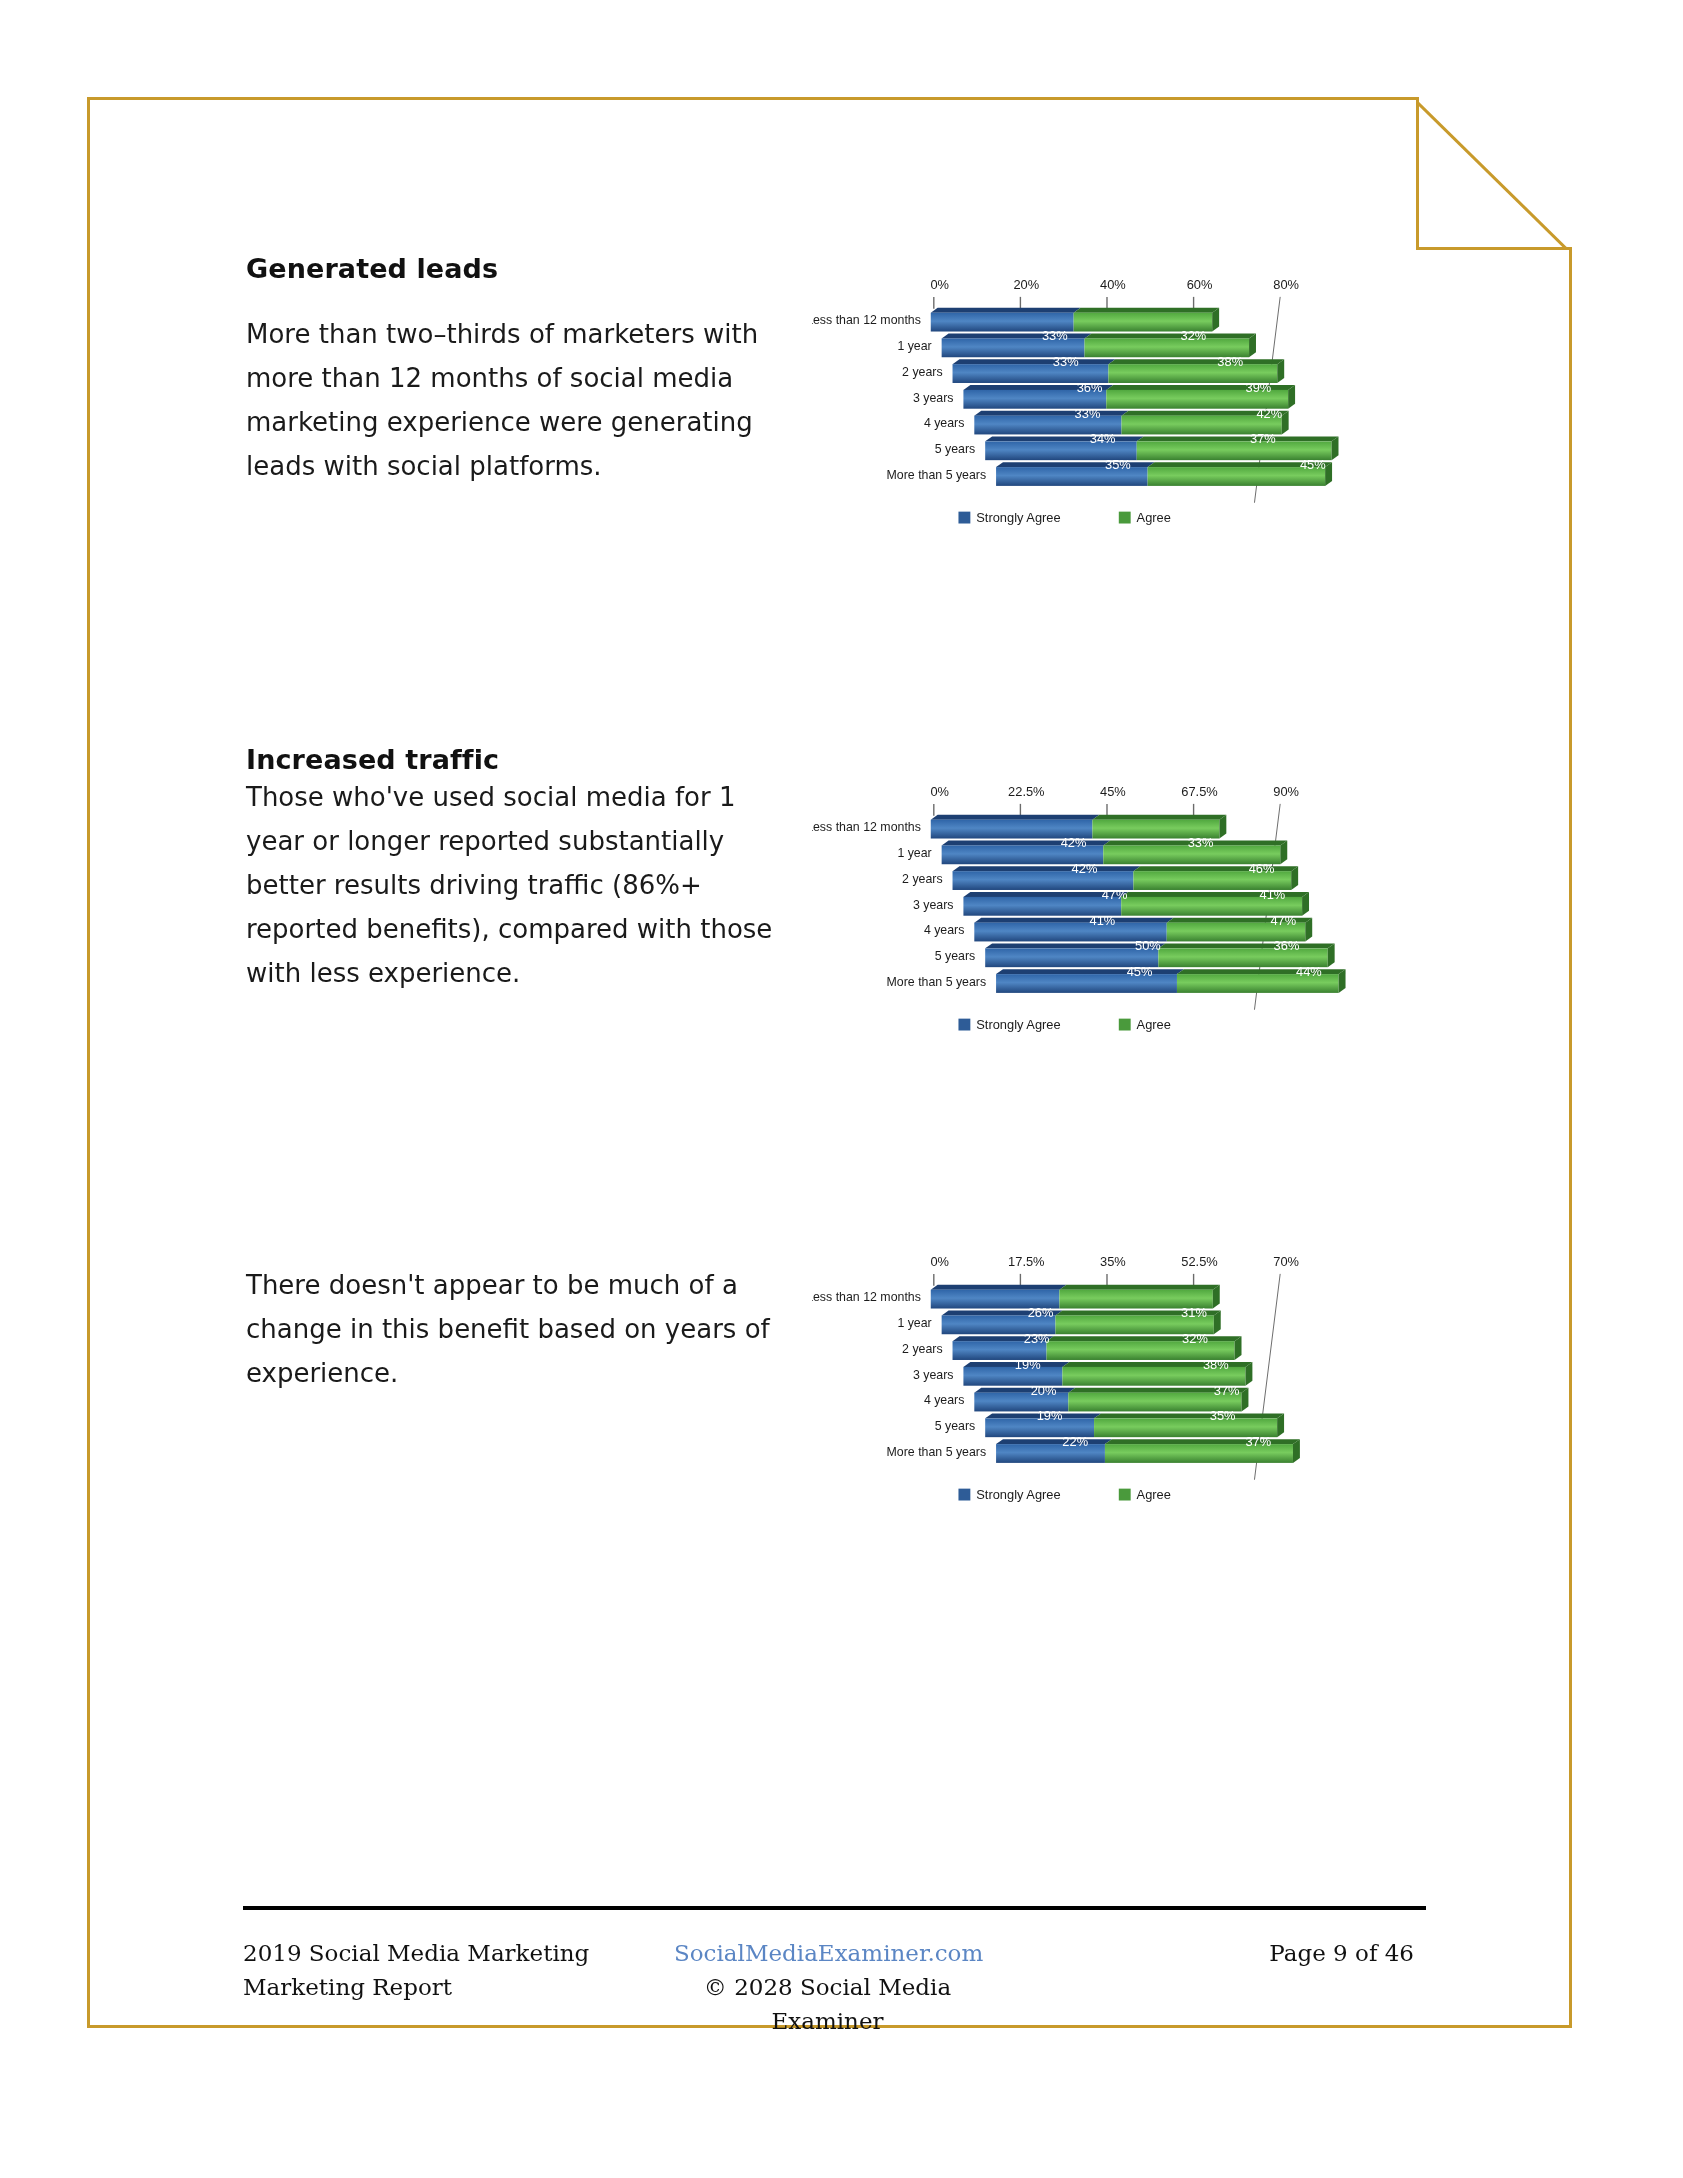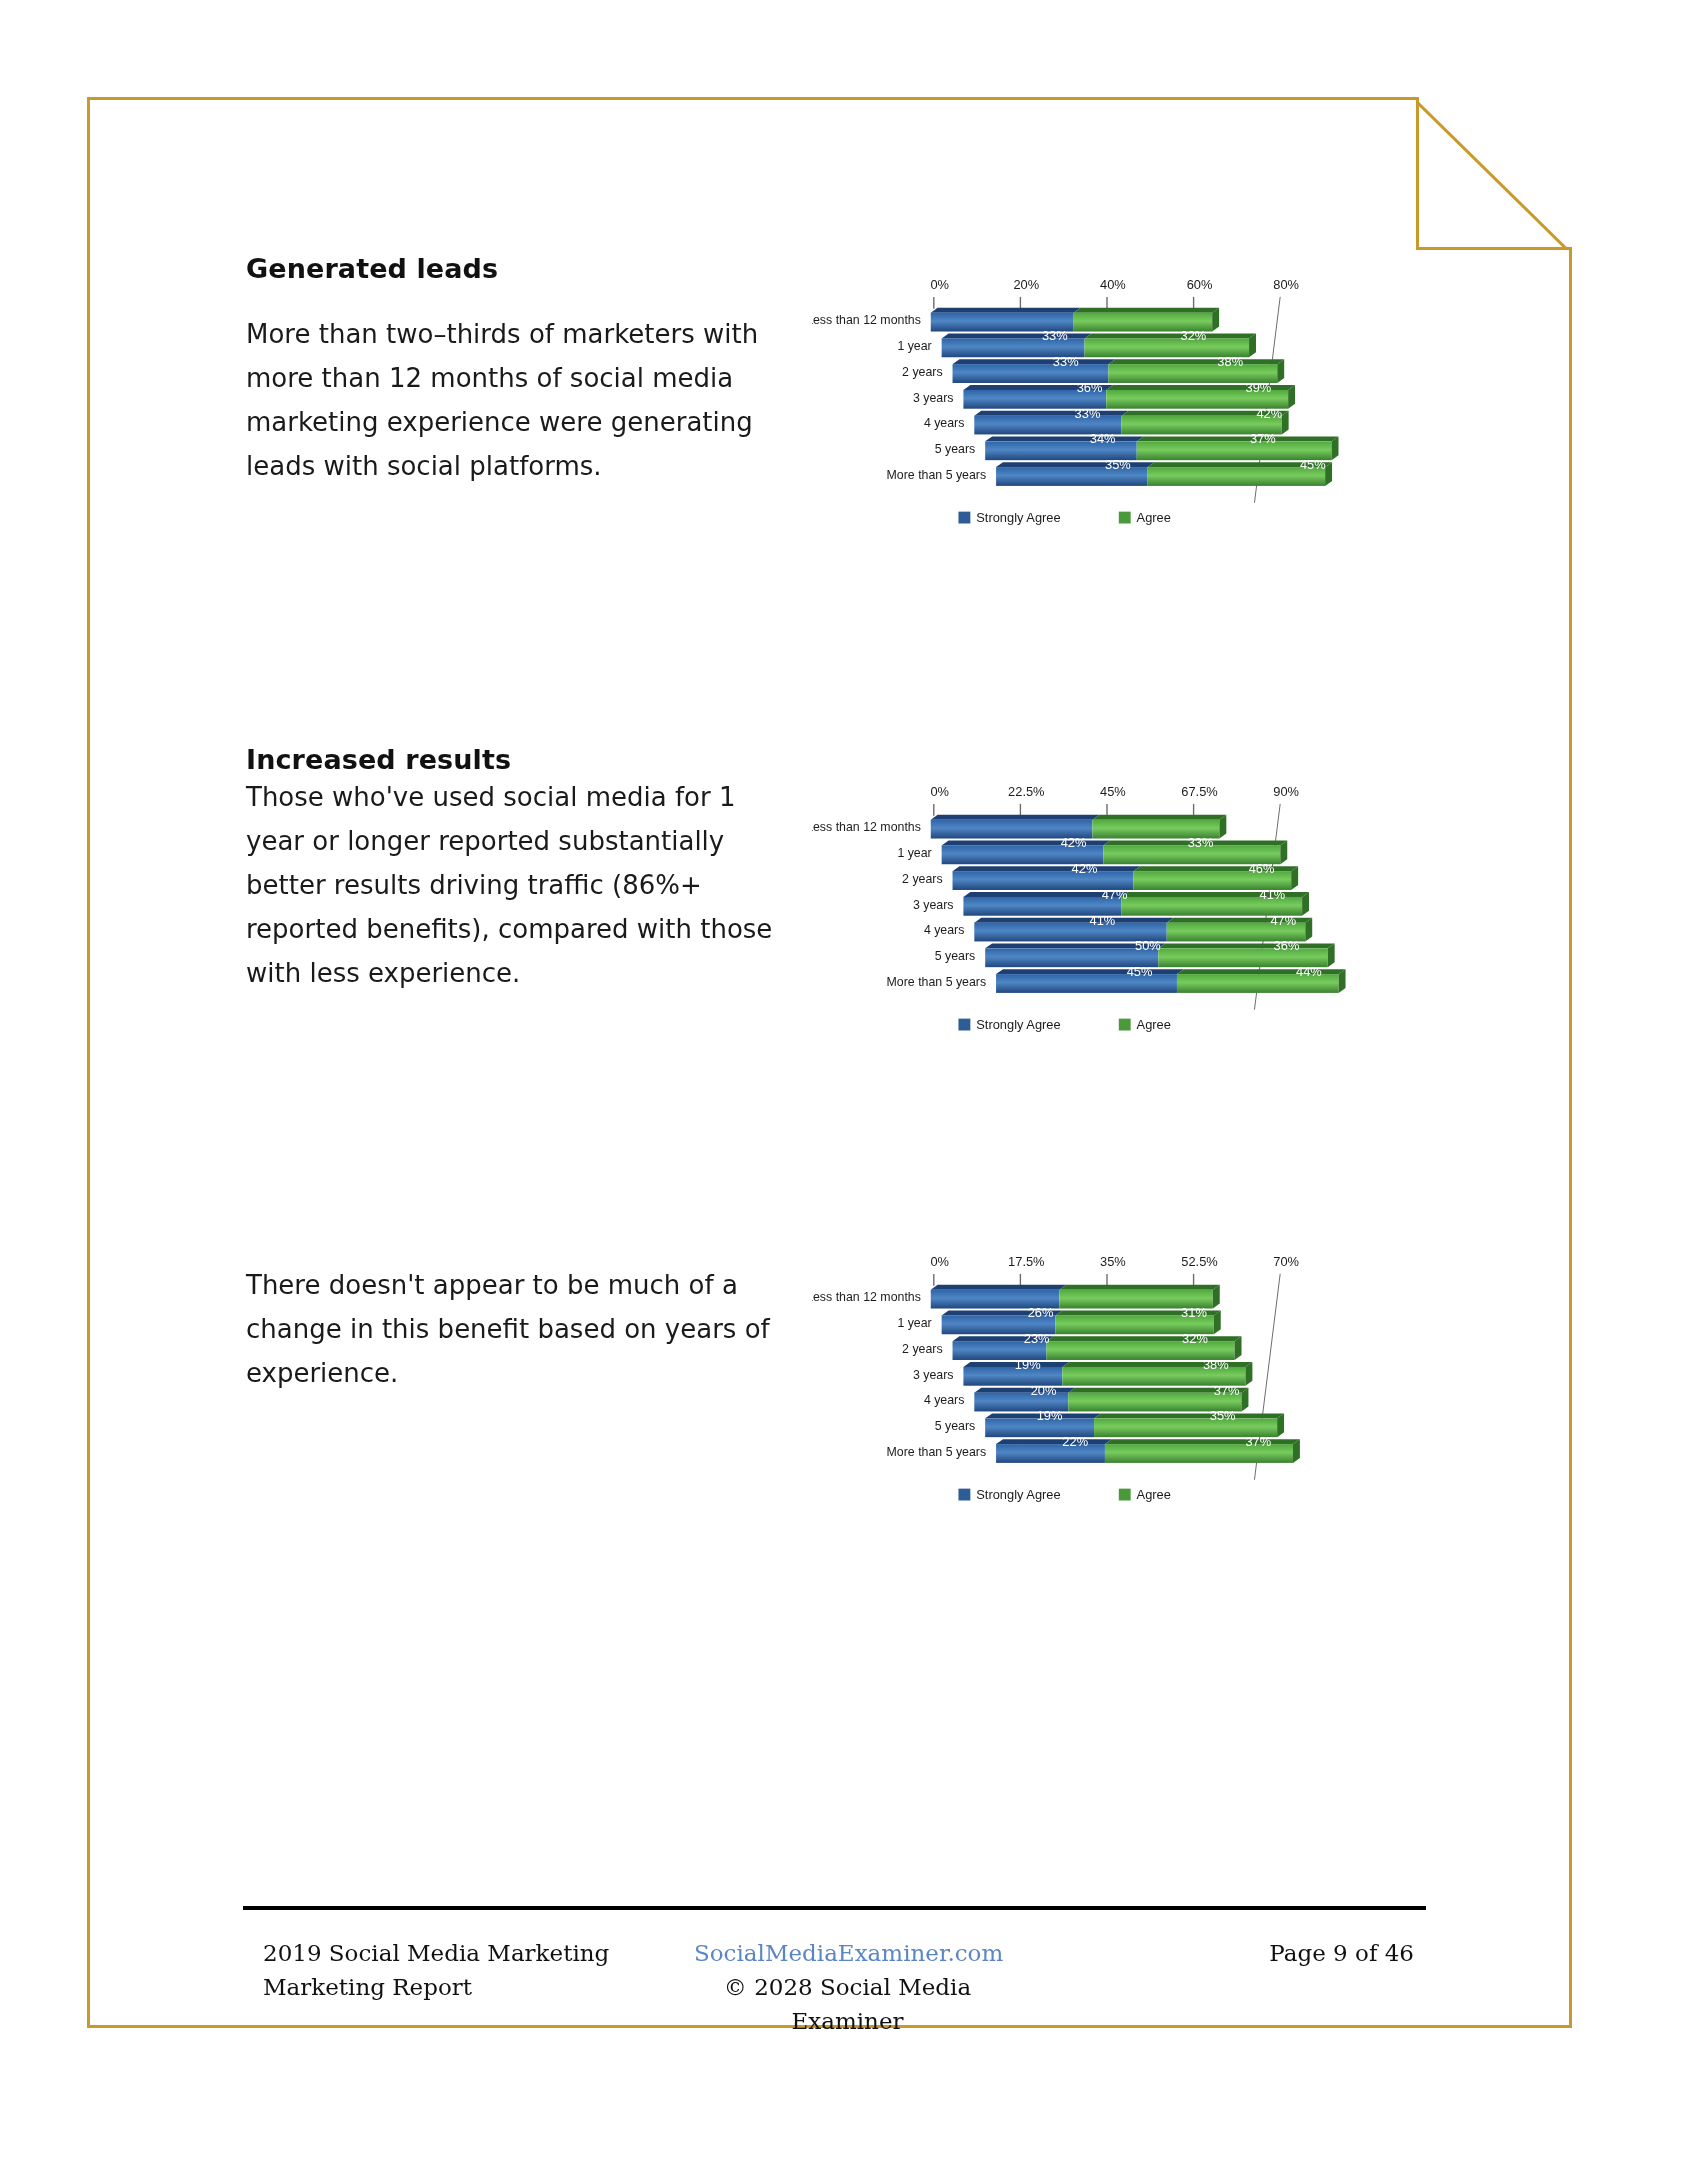--- a/index.html
+++ b/index.html
@@ -98,21 +98,20 @@
   #footer { position: absolute; left: 243px; top: 1906px; width: 1183px; }
   #footer-rule { width: 1183px; height: 4px; background: #000000; }
   .footer-cols {
     position: relative;
     margin-top: 26px;
     height: 79px;
     font-family: "DejaVu Serif", serif;
     font-size: 23px;
     color: #111111;
     line-height: 34px;
-    margin-left: 20px;
   }
   .footer-left   { position: absolute; left: 0; top: 0; }
   .footer-center { position: absolute; left: 431px; top: 0; text-align: center; width: 307px; }
   .footer-right  { position: absolute; right: 12px; top: 0; }
   .footer-link { color: #5b86c4; }
 </style>
 </head>
 <body>
 
 <div id="page-frame">
@@ -226,21 +225,21 @@
           <text x="110" y="59.78" class="cat-label">Less than 12 months</text>
         </g>
         <rect x="148" y="249" width="12" height="12" fill="#2e5c97"></rect>
         <text x="166" y="259" class="legend-label">Strongly Agree</text>
         <rect x="310" y="249" width="12" height="12" fill="#4a9a3c"></rect>
         <text x="328" y="259" class="legend-label">Agree</text>
       </svg>
     </div>
 
   <div class="section" style="left:246px; top:744px;">
-    <div class="sec-heading">Increased results</div>
+    <div class="sec-heading">Increased traffic</div>
     <div class="sec-body" style="">Those who've used social media for 1 year or longer reported substantially better results driving traffic (86%+ reported benefits), compared with those with less experience.</div>
   </div>
   <div class="chart" id="chart-1" style="left:812px; top:772px;">
       <svg width="574" height="327" viewBox="0 0 580 330">
         <defs>
           <linearGradient id="blueFace1" x1="0" y1="0" x2="0" y2="1">
             <stop offset="0%" stop-color="#2f65a8"></stop>
             <stop offset="45%" stop-color="#4f86c4"></stop>
             <stop offset="100%" stop-color="#21477e"></stop>
           </linearGradient>

